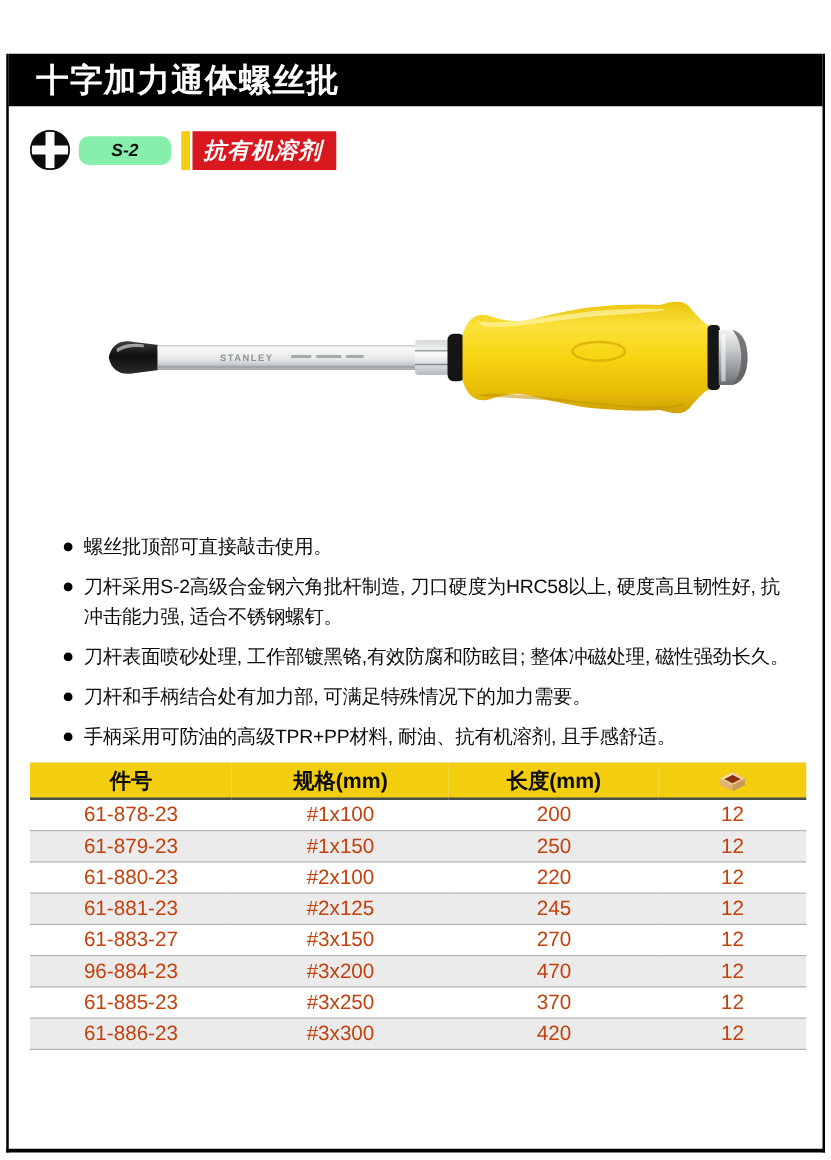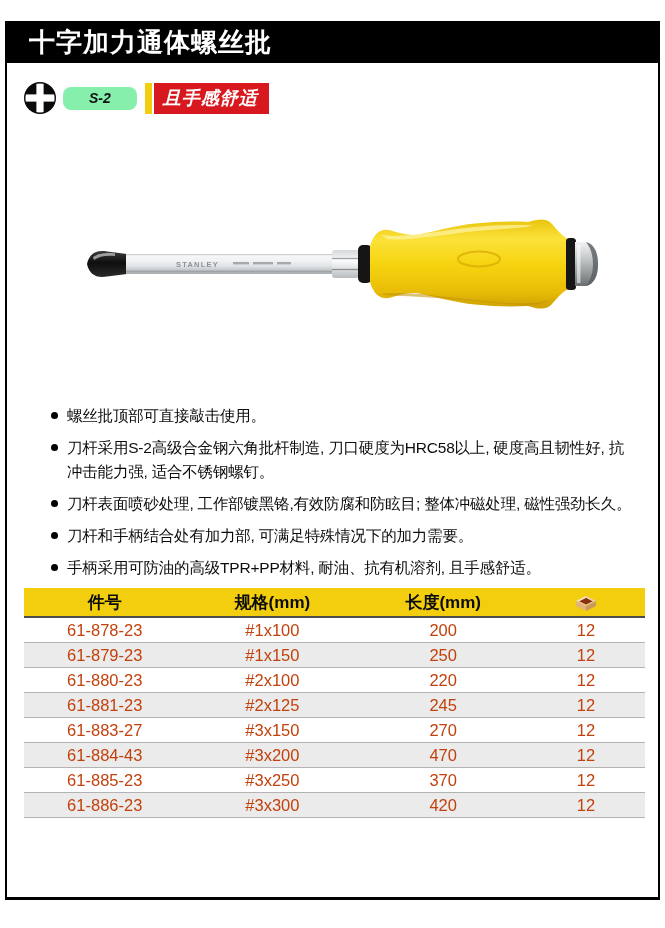--- a/index.html
+++ b/index.html
@@ -2,21 +2,21 @@
 <html><head>
 <meta charset="utf-8">
 <style>
   html,body{margin:0;padding:0;background:#fff;}
   body{
     width:665px;height:928px;position:relative;overflow:hidden;
     font-family:"Liberation Sans",sans-serif;color:#0c0c0c;
     -webkit-font-smoothing:antialiased;
   }
   .page-frame{
-    position:absolute;left:5px;top:21px;width:655px;height:879px;
+    position:absolute;left:5px;top:43px;width:655px;height:879px;
     box-sizing:border-box;background:#fff;
     border-left:2px solid #000;border-right:2px solid #000;border-bottom:3px solid #000;
   }
   .title-bar{
     height:42px;background:#000;display:flex;align-items:center;
     padding-left:22px;box-sizing:border-box;
   }
   .title-bar h1{
     margin:0;color:#fff;font-size:26px;font-weight:bold;letter-spacing:1px;line-height:1;
   }
@@ -74,21 +74,21 @@
         <rect x="12.4" y="0.8" width="7.2" height="30.4" fill="#fff"></rect>
         <rect x="0.8" y="12.4" width="30.4" height="7.2" fill="#fff"></rect>
         <circle cx="16" cy="16" r="15.3" fill="none" stroke="#0b0b0b" stroke-width="1.4"></circle>
       </svg>
       <div class="s2-badge">
         <span>S-2</span>
       </div>
       <div class="star-badge">
         <div class="bar"></div>
         <div class="red">
-          <span>且手感舒适</span>
+          <span>抗有机溶剂</span>
         </div>
       </div>
     </div>
 
     <svg class="product-shot" width="520" height="148" viewBox="0 0 520 148">
       <defs>
         <linearGradient id="shaftG" x1="0" y1="0" x2="0" y2="1">
           <stop offset="0" stop-color="#c9cdd0"></stop>
             <stop offset="0.25" stop-color="#f4f6f7"></stop>
           <stop offset="0.6" stop-color="#e2e5e7"></stop>
@@ -222,21 +222,21 @@
             <td>245</td>
             <td>12</td>
           </tr>
           <tr>
             <td>61-883-27</td>
             <td>#3x150</td>
             <td>270</td>
             <td>12</td>
           </tr>
           <tr>
-            <td>61-884-43</td>
+            <td>96-884-23</td>
             <td>#3x200</td>
             <td>470</td>
             <td>12</td>
           </tr>
           <tr>
             <td>61-885-23</td>
             <td>#3x250</td>
             <td>370</td>
             <td>12</td>
           </tr>

